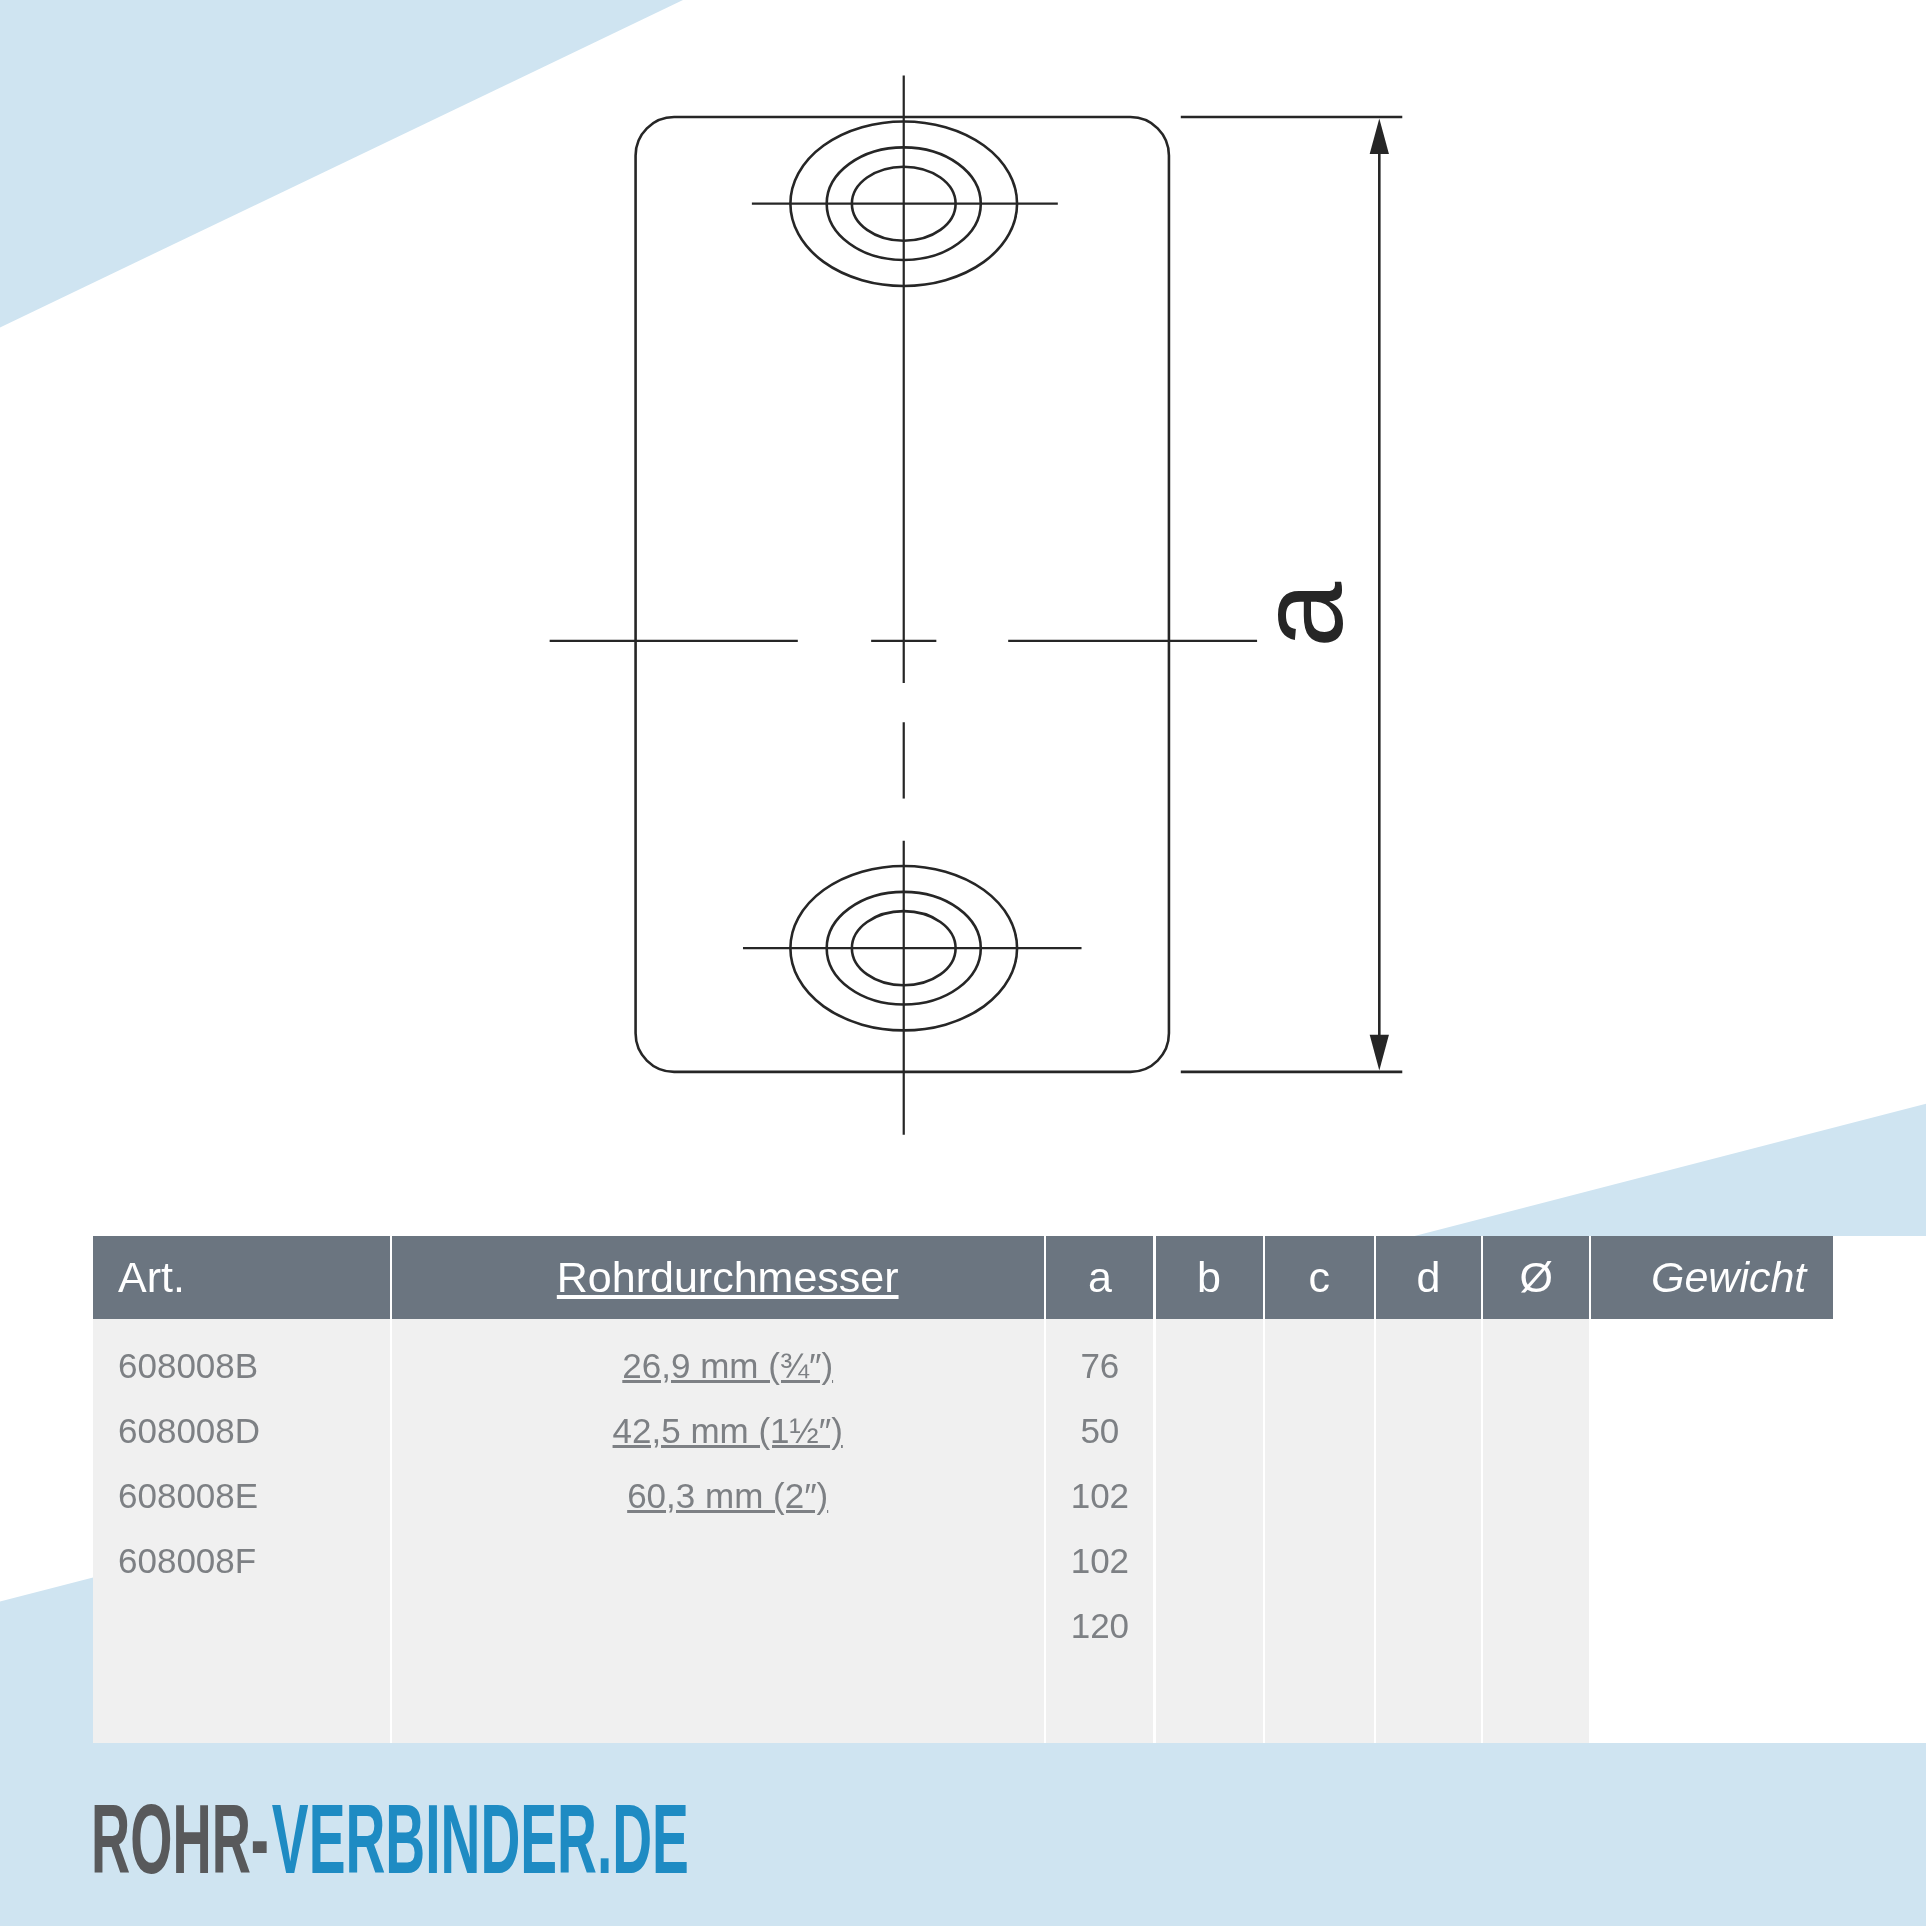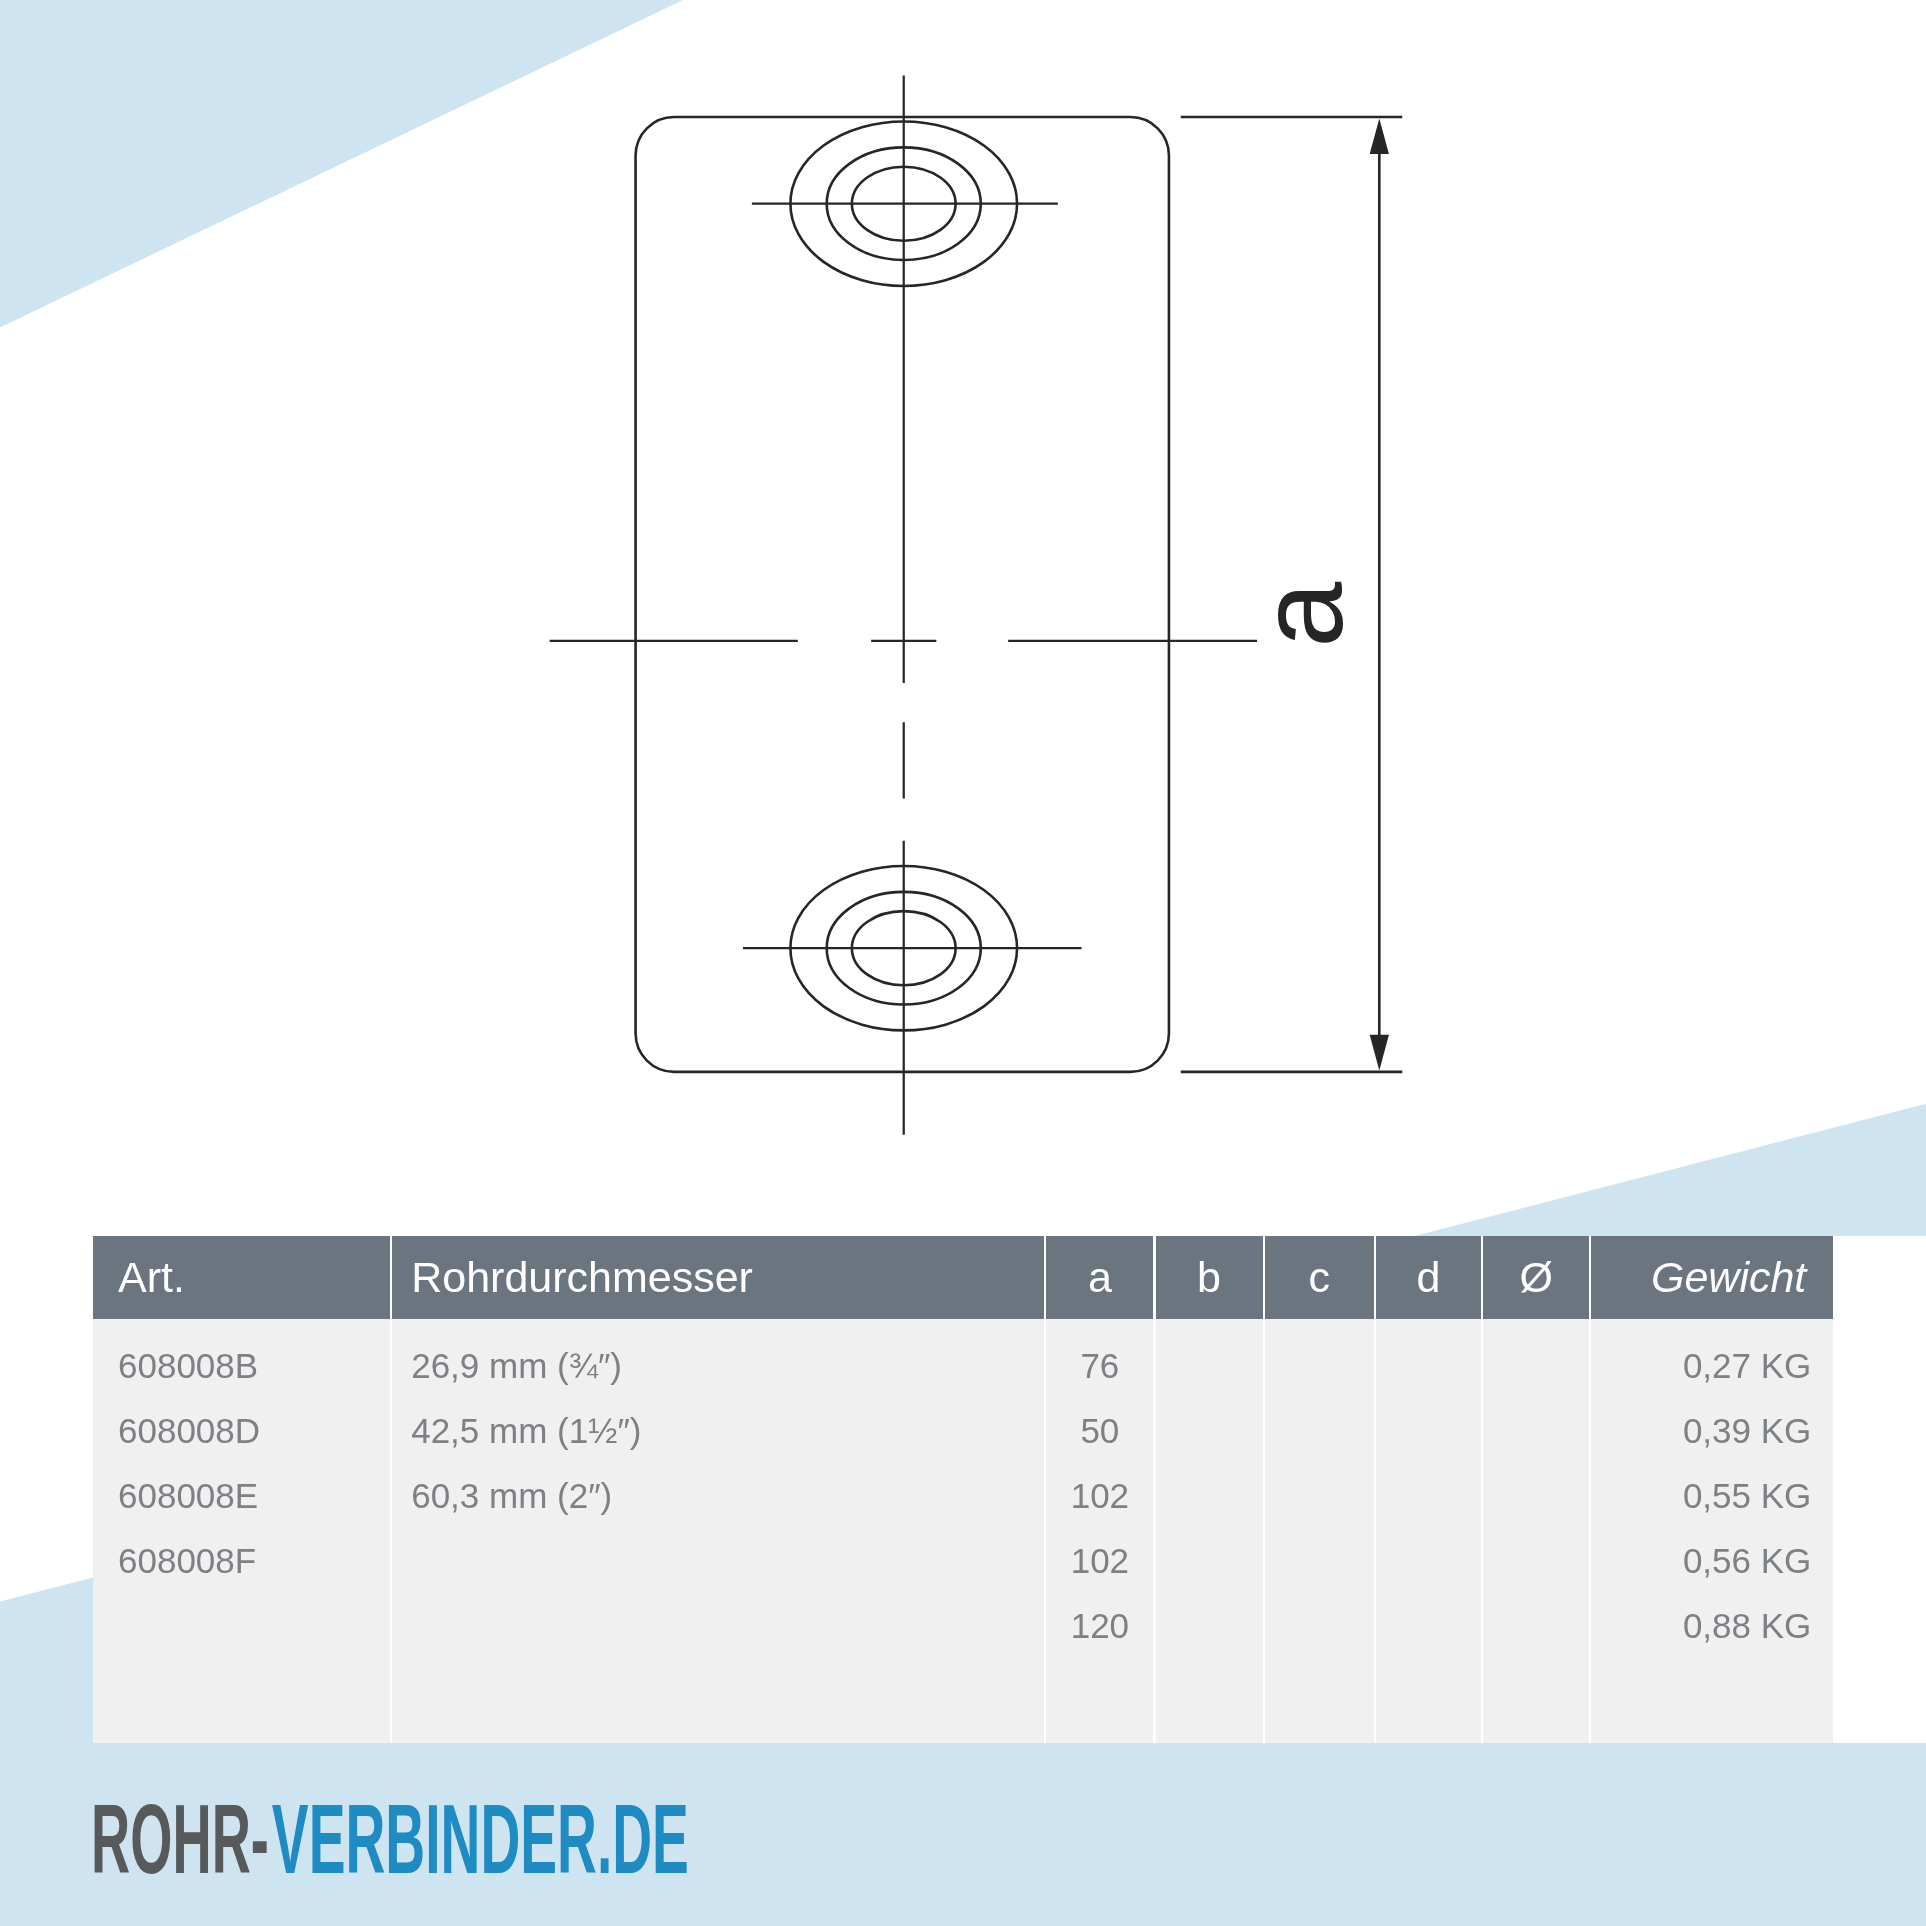--- a/index.html
+++ b/index.html
@@ -28,21 +28,21 @@
     white-space:nowrap;overflow:visible;
   }
   .bcol{
     background:#f0f0f0;color:#7d8084;
     font-size:35px;
     padding-top:14px;
     white-space:nowrap;overflow:visible;
   }
   .bcol .val{height:65px;line-height:65px;}
   .al{ text-align:left; padding-left:25px;}
-  .al2{text-align:left; padding-left:19px;}
+  .al2{text-align:center; padding-left:19px;text-decoration:underline;}
   .ac{ text-align:center;}
   .ar{ text-align:right; padding-right:22px;}
   .hcell.al{padding-left:25px;}
   .hcell.al2{padding-left:19px;}
   .hcell.ar{padding-right:27px;font-style:italic;}
 </style>
 </head>
 <body>
 
 <div class="page">
@@ -137,23 +137,16 @@
         <div class="val"></div>
         <div class="val"></div>
       </div>
     <div class="bcol ac" id="col6">
         <div class="val"></div>
         <div class="val"></div>
         <div class="val"></div>
         <div class="val"></div>
         <div class="val"></div>
       </div>
-    <div class="bcol ar" id="col7">
-        <div class="val">0,27 KG</div>
-        <div class="val">0,39 KG</div>
-        <div class="val">0,55 KG</div>
-        <div class="val">0,56 KG</div>
-        <div class="val">0,88 KG</div>
-      </div>
   </div>
 
 </div>
 
 
 </body></html>

